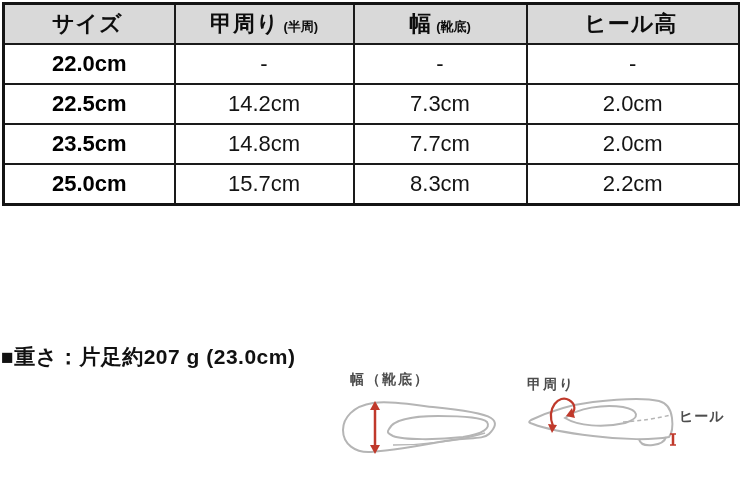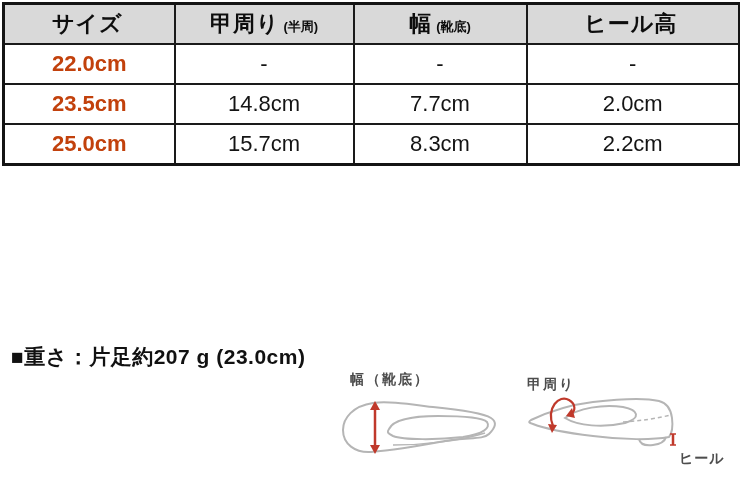--- a/index.html
+++ b/index.html
@@ -21,39 +21,39 @@
     padding:0;
   }
   table.size-table th{
     height:38px;background:#d9d9d9;
     font-size:22px;font-weight:700;letter-spacing:1px;color:#0d0d0d;
   }
   table.size-table th .sub{
     font-size:13px;font-weight:600;margin-left:4px;letter-spacing:0;
   }
   table.size-table td{height:38px;font-size:22px;}
-  td.col-size{font-weight:700;color:#c2410c;}
+  td.col-size{font-weight:700;color:#000000;}
   td.col-val{font-weight:500;color:#141414;}
   col.c1{width:171px;} col.c2{width:179px;} col.c3{width:173px;} col.c4{width:213px;}
 
   
   .weight-note{
-    position:absolute;left:11px;top:343px;
+    position:absolute;left:1px;top:343px;
     font-size:21px;font-weight:600;color:#111;
     letter-spacing:0.5px;white-space:nowrap;text-align:right;
   }
 
   
   .diagram-label{
     position:absolute;font-size:14px;font-weight:700;color:#4d4d4d;
     letter-spacing:2px;white-space:nowrap;
   }
   #width-label{left:350px;top:371px;}
   #girth-label{left:527px;top:376px;}
-  #heel-label{left:679px;top:408px;letter-spacing:1px;margin-top:42px;}
+  #heel-label{left:679px;top:408px;letter-spacing:1px;}
   .diagram-svg{position:absolute;}
   #sole-svg{left:333px;top:388px;}
   #side-svg{left:523px;top:388px;}
 </style>
 </head>
 <body>
 
 <div class="table-wrap">
   <table class="size-table">
     <colgroup>
@@ -69,20 +69,26 @@
         <th><span>幅</span><span class="sub">(靴底)</span></th>
         <th><span>ヒール高</span><span class="sub"></span></th>
       </tr>
     </thead>
     <tbody>
         <tr>
           <td class="col-size">22.0cm</td>
           <td class="col-val">-</td>
           <td class="col-val">-</td>
           <td class="col-val">-</td>
+        </tr>
+        <tr>
+          <td class="col-size">22.5cm</td>
+          <td class="col-val">14.2cm</td>
+          <td class="col-val">7.3cm</td>
+          <td class="col-val">2.0cm</td>
         </tr>
         <tr>
           <td class="col-size">23.5cm</td>
           <td class="col-val">14.8cm</td>
           <td class="col-val">7.7cm</td>
           <td class="col-val">2.0cm</td>
         </tr>
         <tr>
           <td class="col-size">25.0cm</td>
           <td class="col-val">15.7cm</td>

